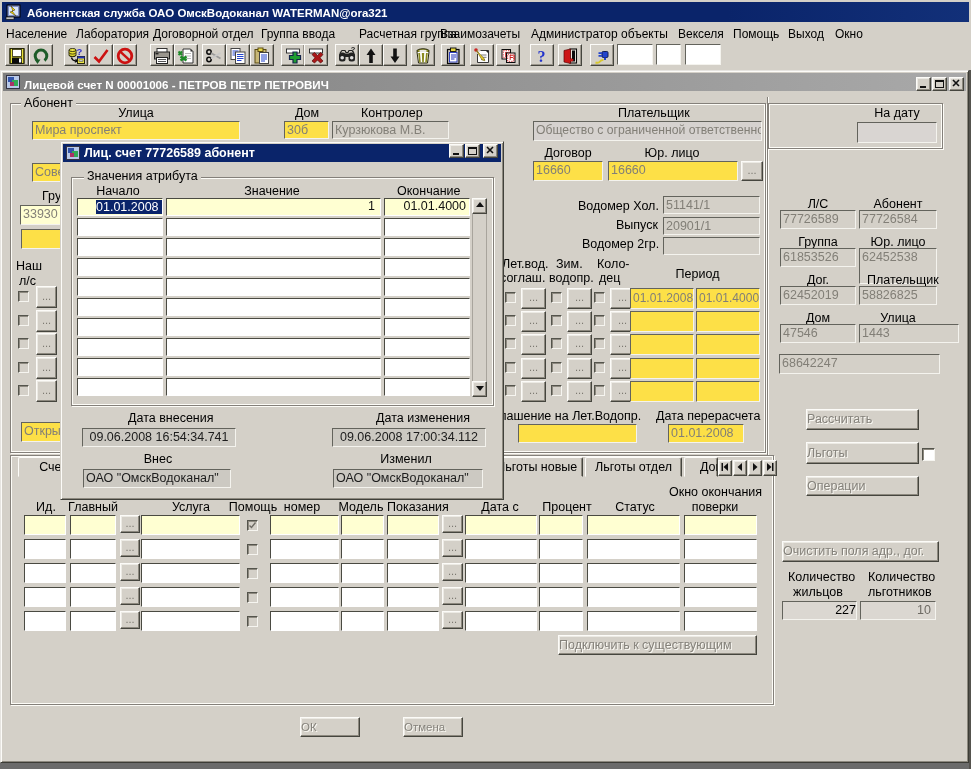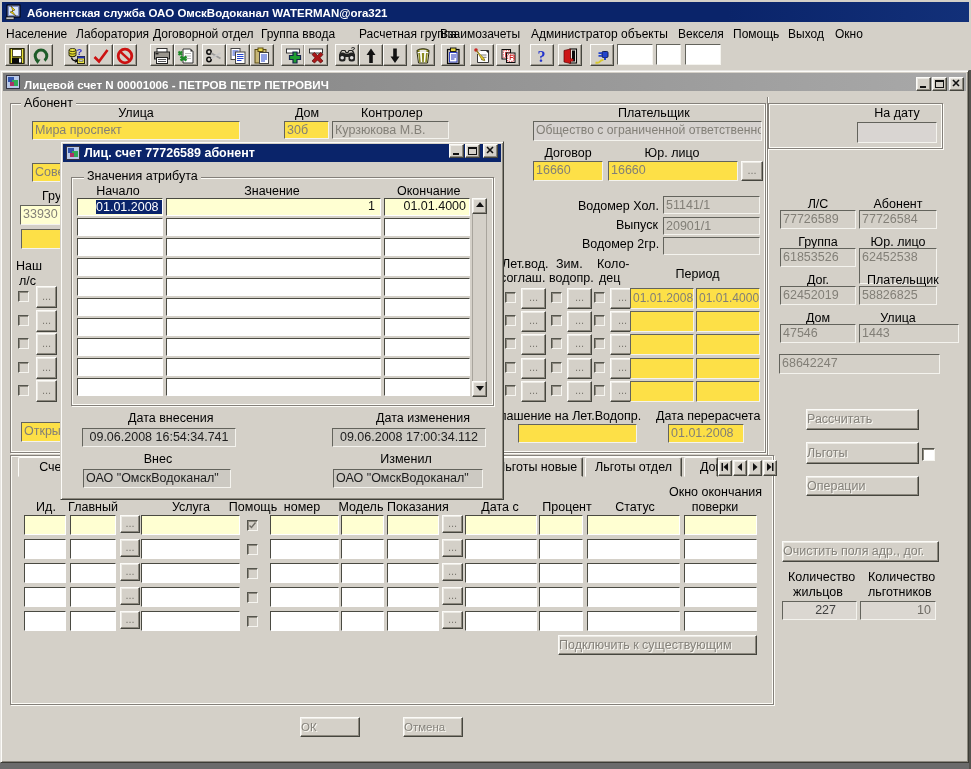--- a/index.html
+++ b/index.html
@@ -455,21 +455,21 @@
 <div class="fld dfld" style="left:779px;top:354px;width:161px;height:20px">68642247</div>
 <div class="rbtn btxt" style="left:806px;top:409px;width:113px;height:21px;line-height:19px">Рассчитать</div>
 <div class="rbtn btxt" style="left:806px;top:442px;width:113px;height:22px;line-height:20px">Льготы</div>
 <div class="cb" style="left:922px;top:448px;width:13px;height:13px;background:#fff"></div>
 <div class="rbtn btxt" style="left:806px;top:476px;width:113px;height:20px;line-height:18px">Операции</div>
 <div class="rbtn btxt" style="left:782px;top:541px;width:157px;height:21px;line-height:19px">Очистить поля адр., дог.</div>
 <div class="clbl" style="left:788px;top:571px;width:60px">Количество</div>
 <div class="clbl" style="left:788px;top:586px;width:60px">жильцов</div>
 <div class="clbl" style="left:868px;top:571px;width:62px">Количество</div>
 <div class="clbl" style="left:868px;top:586px;width:62px">льготников</div>
-<div class="fld dfld" style="left:782px;top:601px;width:75px;height:19px;background:#dbd7d1;text-align:right;padding-right:20px;color:#404040">227</div>
+<div class="fld dfld" style="left:782px;top:601px;width:75px;height:19px;background:#dbd7d1;text-align:right;padding-right:0;color:#000000">227</div>
 <div class="fld dfld" style="left:860px;top:601px;width:76px;height:19px;background:#dbd7d1;text-align:right;padding-right:4px;color:#6e6b64">10</div>
 <div class="rbtn btxt" style="left:300px;top:717px;width:60px;height:20px;line-height:18px;font-size:11.5px">ОК</div>
 <div class="rbtn btxt" style="left:403px;top:717px;width:60px;height:20px;line-height:18px;font-size:11.5px">Отмена</div>
 <div class="abs" style="left:60px;top:141px;width:444px;height:359px;background:#d4d0c8;border:1px solid;border-color:#d4d0c8 #40403a #40403a #d4d0c8;box-shadow:inset 1px 1px 0 #fcfbf8,inset -1px -1px 0 #8d897f;z-index:50"></div>
 <style>.z{z-index:51}</style>
 <div class="z abs" style="left:63px;top:144px;width:438px;height:18px;background:#0a246a"></div>
 <svg class="z abs" style="left:66px;top:146px;z-index:51" width="14" height="14" viewBox="0 0 14 14">
     <rect x="0.5" y="0.5" width="13" height="13" fill="#b8c8e8" stroke="#334"></rect>
     <rect x="2" y="2" width="6" height="5" fill="#3355aa"></rect>
     <rect x="6" y="5" width="6" height="6" fill="#33aa55"></rect>

